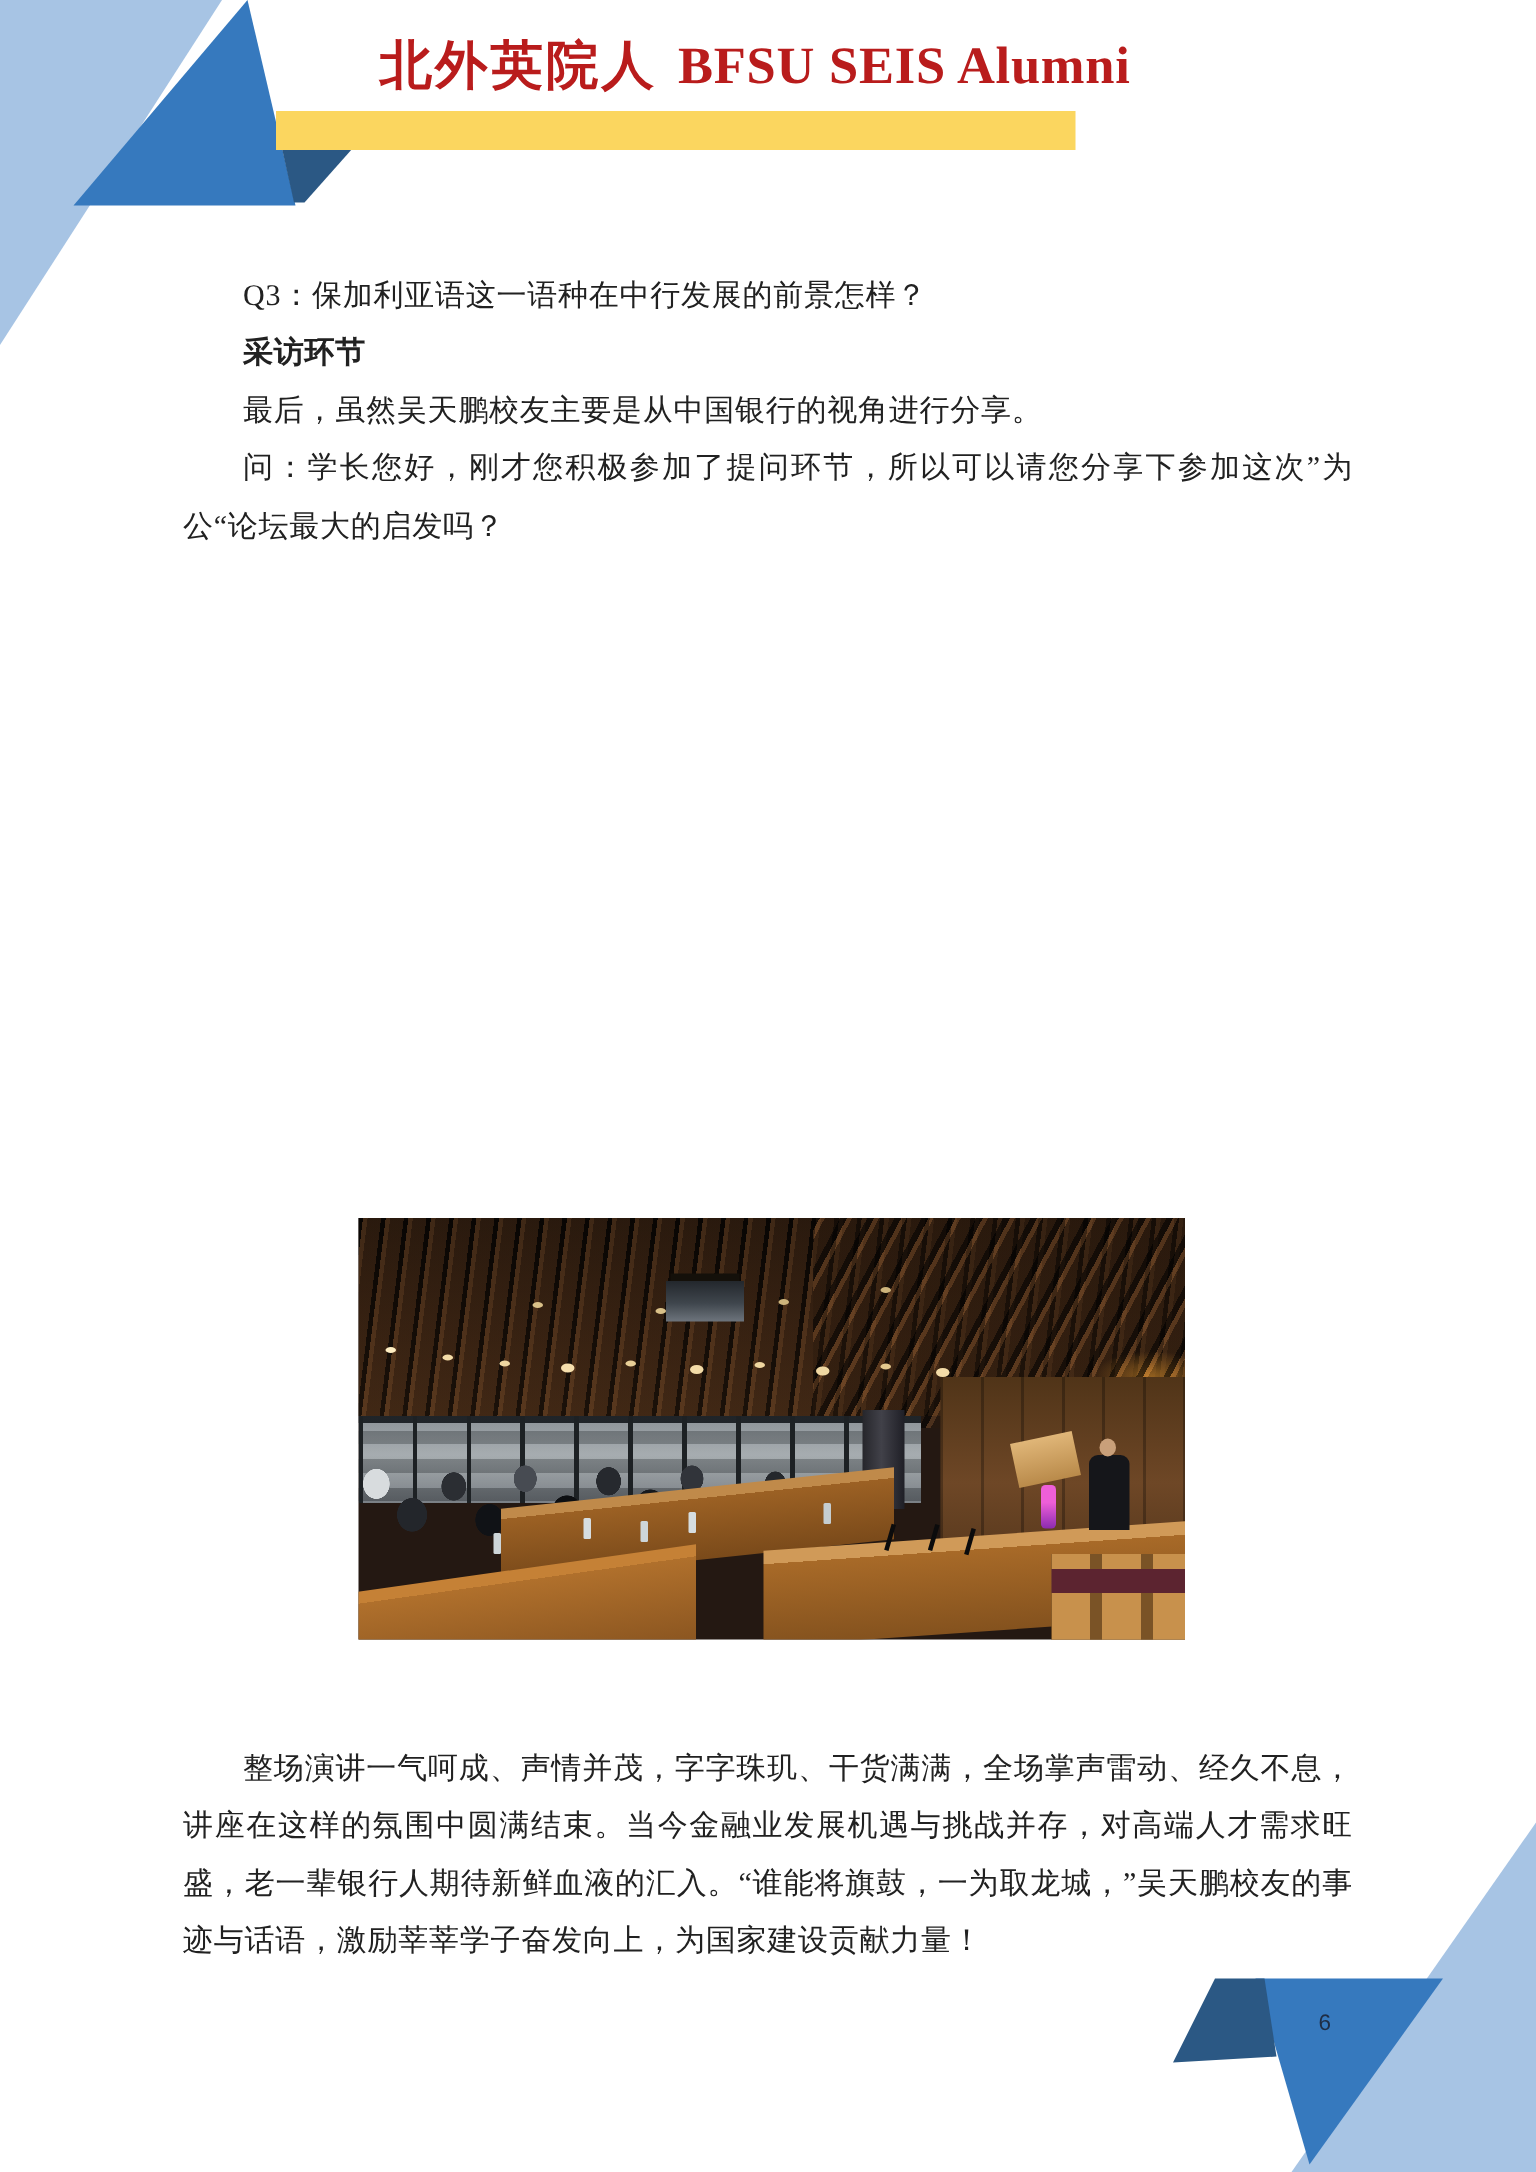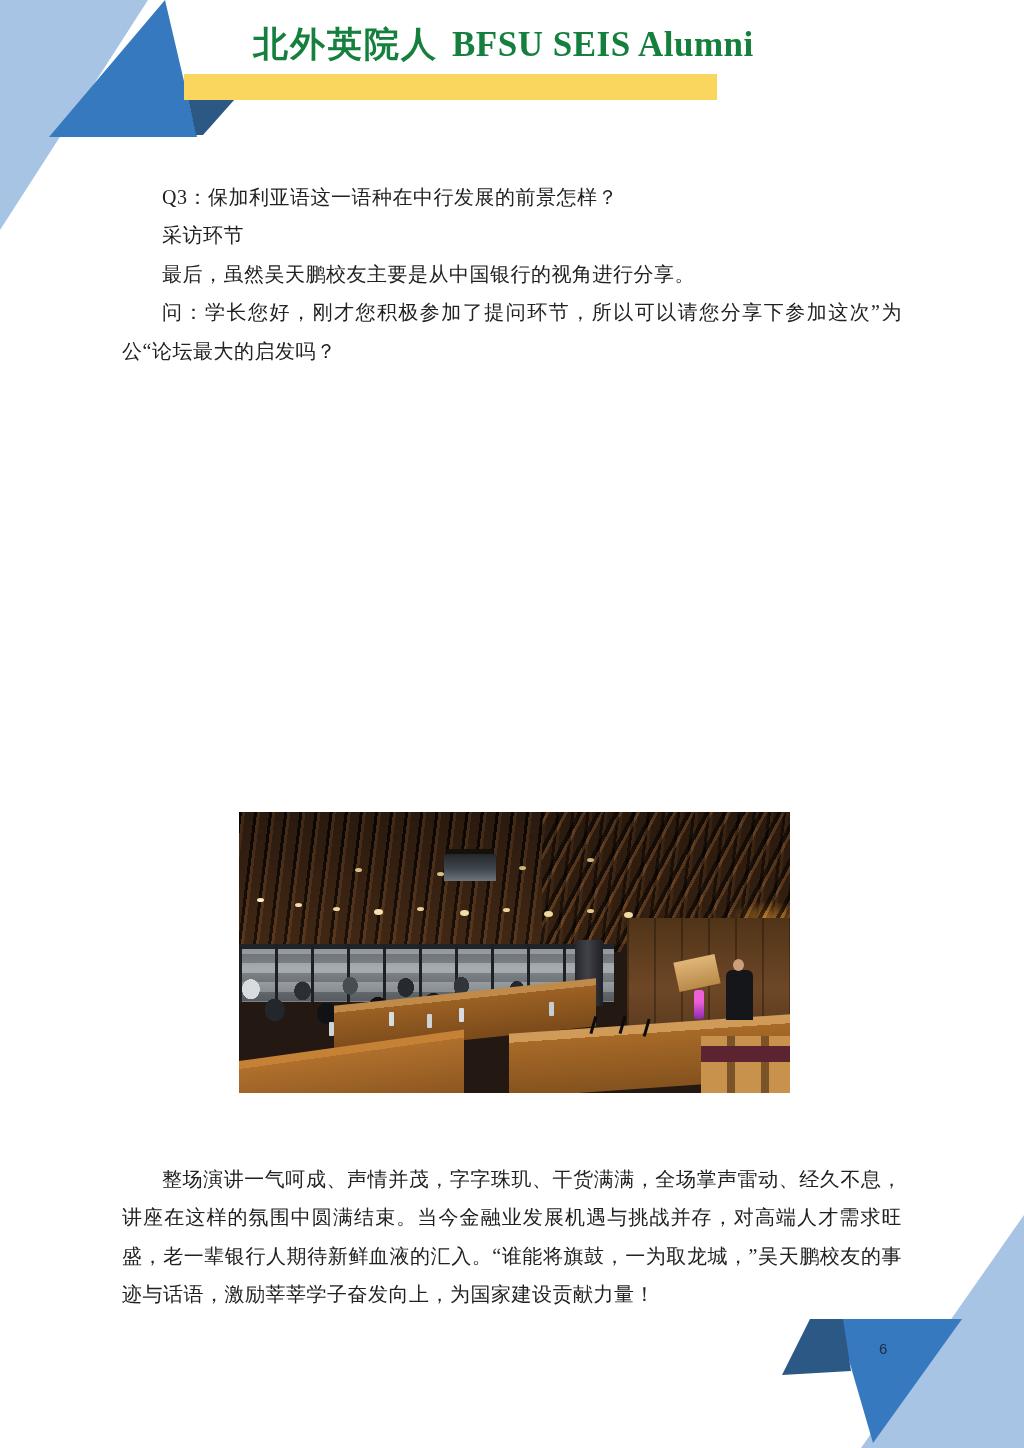--- a/index.html
+++ b/index.html
@@ -10,41 +10,41 @@
     position:relative; overflow:hidden;
   }
   .page { position:absolute; inset:0; }
 
   
   .decor { position:absolute; left:0; top:0; width:1024px; height:1448px; z-index:0; }
 
   
   .masthead {
     position:absolute; left:253px; top:22px; z-index:2;
-    white-space:nowrap; color:#15803d; line-height:44px;
+    white-space:nowrap; color:#b91c1c; line-height:44px;
   }
   .t-cn {
     font-family:"Liberation Sans","DejaVu Sans",sans-serif;
     font-weight:bold; font-size:35px; letter-spacing:2px; margin-right:14px;
   }
   .t-en {
     font-family:"Liberation Serif","DejaVu Serif",serif;
     font-weight:bold; font-size:35px; letter-spacing:0.5px;
   }
 
   
   .article { position:absolute; left:122px; width:780px; z-index:2; color:#212121; }
   .article.qa { top:178px; }
   .article.closing { top:1160px; }
   .article p {
     margin:0; font-size:20px; line-height:38.4px;
     text-indent:2em; text-align:justify; text-justify:inter-ideograph;
     letter-spacing:0.5px;
   }
-  .article p.bold { font-weight:normal; }
+  .article p.bold { font-weight:bold; }
 
   
   .photo {
     position:absolute; left:239px; top:812px; width:551px; height:281px;
     background:linear-gradient(180deg,#151008 0%,#241709 40%,#35251ا4 55%,#261a0e 100%);
     background-color:#241812; overflow:hidden; z-index:2;
   }
   .photo * { position:absolute; }
   .ph-ceiling {
     left:0; top:0; width:100%; height:132px;

